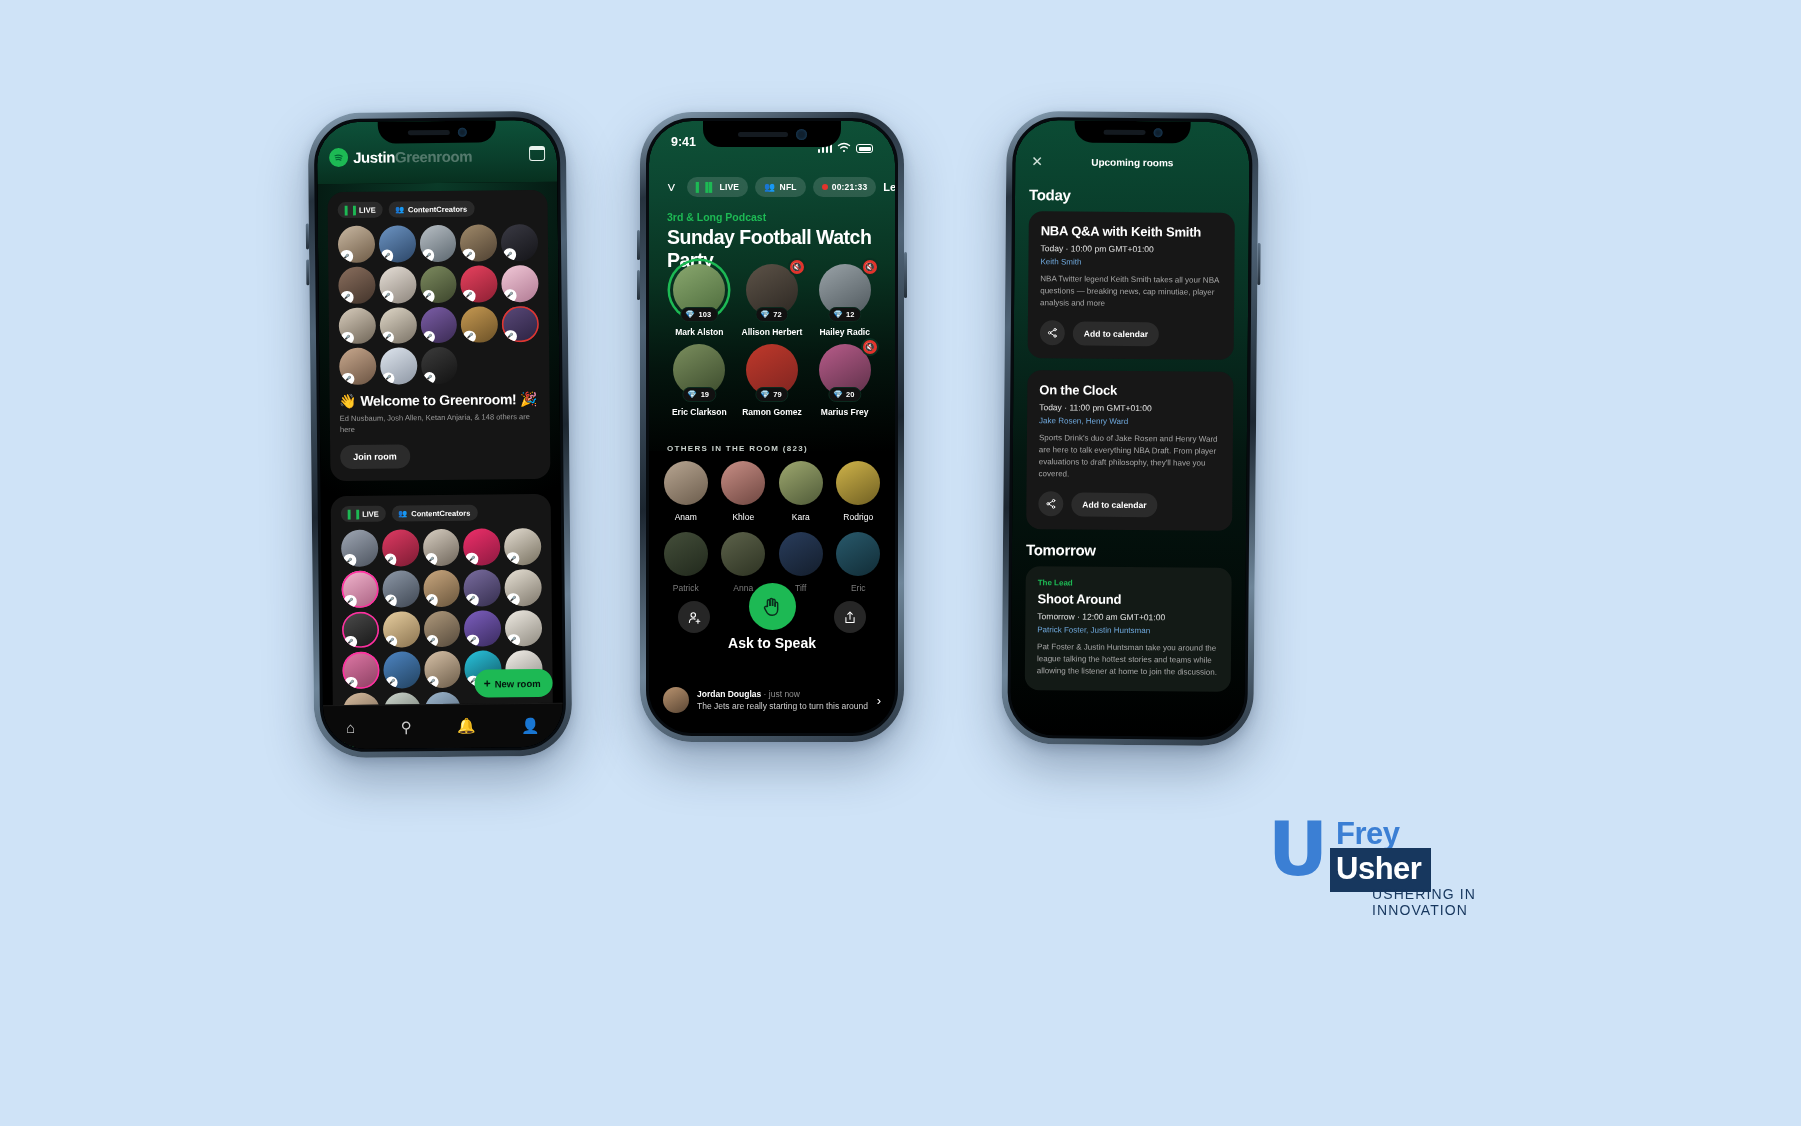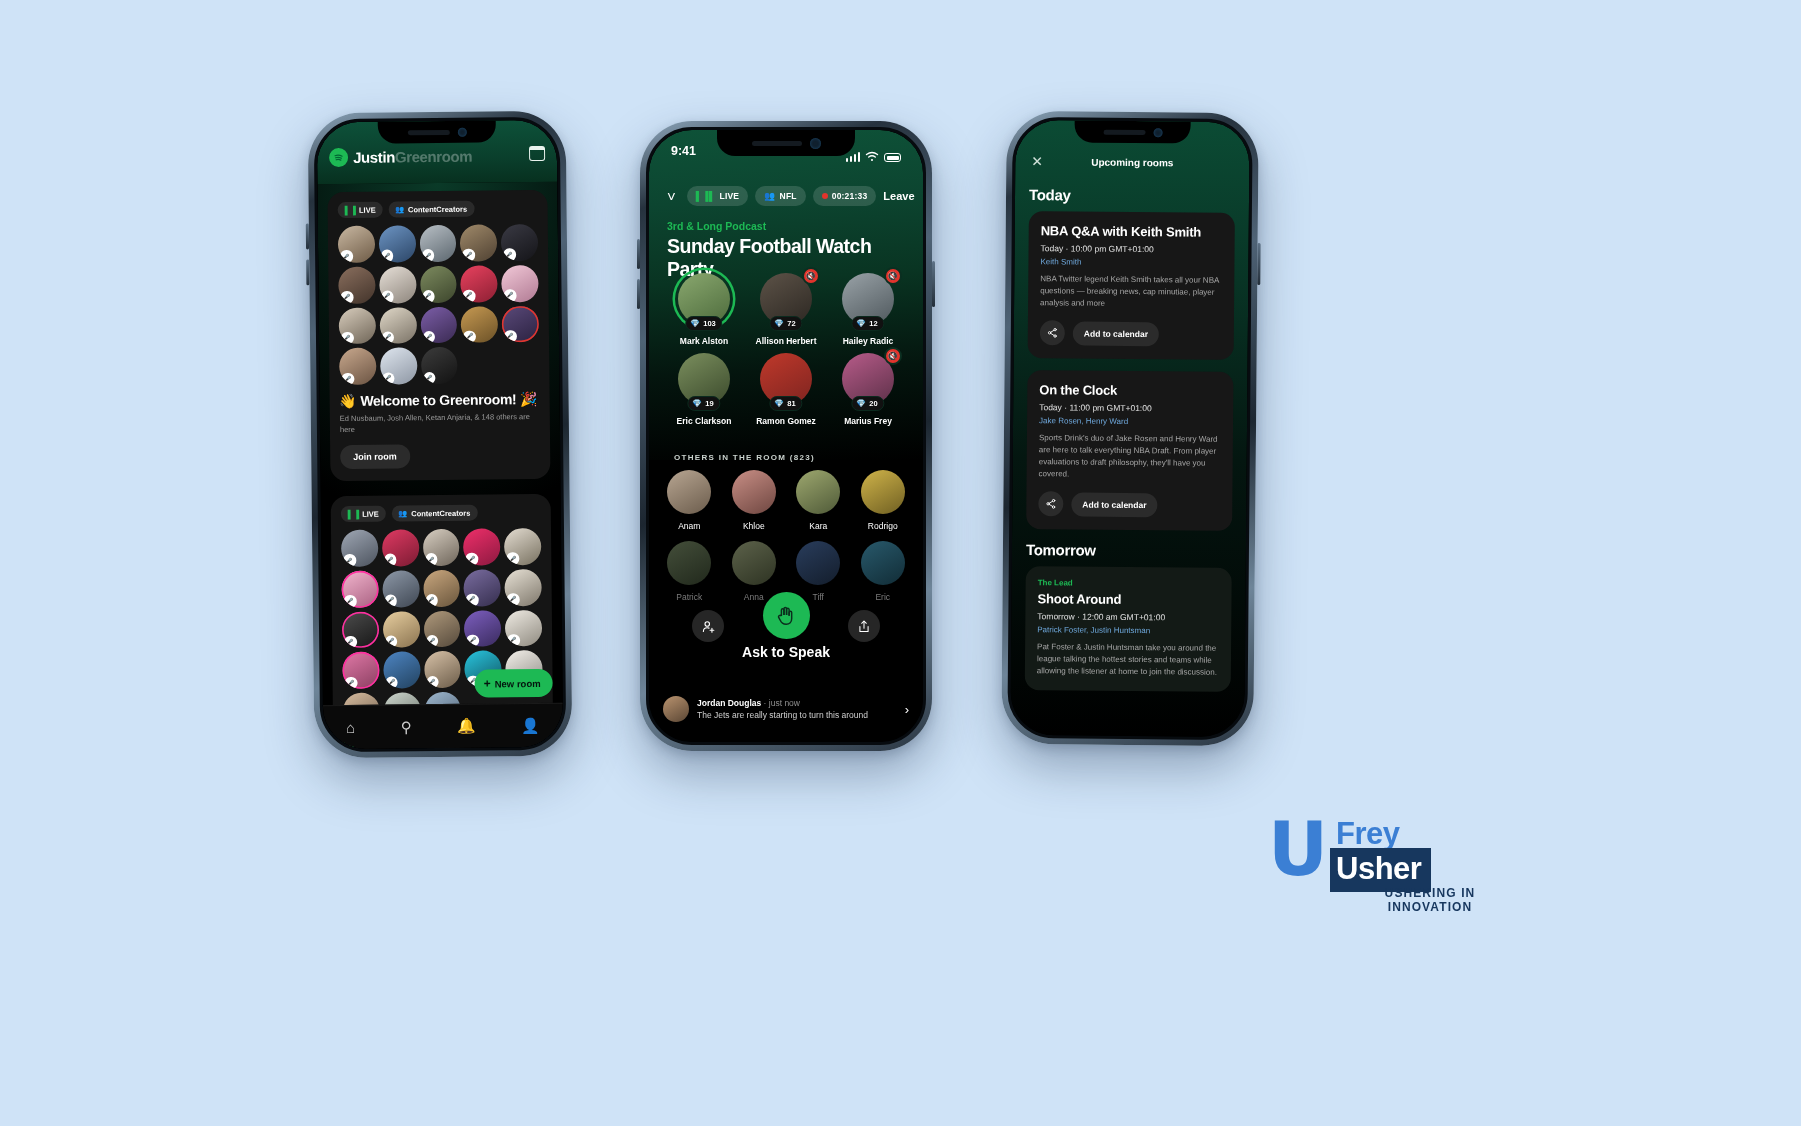--- a/index.html
+++ b/index.html
@@ -78,21 +78,21 @@
     font-size:9.5px; font-weight:700; padding:7px 12px 7px 9px; border-radius:20px;
     display:flex; align-items:center; gap:4px; z-index:12;
   }
   .p1-nav {
     position:absolute; left:0; right:0; bottom:0; height:44px; background:#0a0a0a;
     display:flex; align-items:center; justify-content:space-around; z-index:14; border-top:1px solid #1a1a1a;
   }
   .p1-nav span { color:#cfcfcf; font-size:15px; line-height:1; }
 
   
-  #phone2 { left: 640px; top: 121px; width: 292px; height: 630px; }
+  #phone2 { left: 640px; top: 112px; width: 264px; height: 630px; }
   #phone2 .screen { background:#000; }
   .p2-top { position:absolute; top:0; left:0; right:0; height: 330px; z-index:1; }
   .p2-status { position:absolute; top:14px; left:0; right:0; height:18px; display:flex; justify-content:space-between; padding:0 22px; z-index:30; color:#fff; font-size:12.5px; font-weight:700;}
   .p2-status .right { display:flex; align-items:flex-end; gap:5px;}
   .bars { display:flex; align-items:flex-end; gap:1.5px; height:10px;}
   .bars i { width:2.5px; background:#fff; border-radius:1px; display:block;}
   .bars i:nth-child(1){height:4px}.bars i:nth-child(2){height:6px}.bars i:nth-child(3){height:8px}.bars i:nth-child(4){height:10px}
   .batt { width:17px; height:9px; border:1.3px solid #fff; border-radius:3px; position:relative;}
   .batt::after{content:"";position:absolute;inset:1.5px;background:#fff;border-radius:1px;}
   .p2-bar { position:absolute; top:56px; left:0; right:0; padding: 0 18px; display:flex; align-items:center; gap:7px; z-index:25;}
@@ -105,21 +105,21 @@
   .p2-title { position:absolute; top:105px; left:18px; right:18px; color:#fff; font-size:19.5px; font-weight:800; letter-spacing:-.5px; z-index:25;}
   .speakers { position:absolute; top:140px; left:14px; right:14px; display:grid; grid-template-columns:repeat(3,1fr); gap:4px 0; z-index:25;}
   .spk { display:flex; flex-direction:column; align-items:center; }
   .spk .ring { width:58px; height:58px; border-radius:50%; position:relative; padding:3px; }
   .spk.active .ring { box-shadow: 0 0 0 2.5px #1db954; }
   .spk .ring .av { width:100%; height:100%; }
   .gem { position:absolute; bottom:-3px; left:50%; transform:translateX(-50%); background:#111; color:#fff; border-radius:11px; padding:2px 6px 2px 4px; font-size:7.5px; font-weight:700; display:flex; align-items:center; gap:3px; white-space:nowrap; border:1.5px solid #0b2a1e;}
   .gem .d { color:#cfe6ff; font-size:8px;}
   .muted-badge { position:absolute; top:-3px; right:-5px; width:18px; height:18px; border-radius:50%; background:#e2342c; display:flex;align-items:center;justify-content:center; color:#fff; font-size:9px; border:2px solid #0b2f21;}
   .spk .nm { color:#fff; font-size:8.5px; font-weight:700; margin-top:8px; text-align:center;}
-  .others-label { position:absolute; top:323px; left:18px; color:#c9d2cd; font-size:8px; font-weight:700; letter-spacing:1.3px; z-index:25;margin-left:7px;}
+  .others-label { position:absolute; top:323px; left:18px; color:#c9d2cd; font-size:8px; font-weight:700; letter-spacing:1.3px; z-index:25;}
   .others { position:absolute; top:340px; left:14px; right:14px; display:grid; grid-template-columns:repeat(4,1fr); gap:10px 12px; z-index:25;}
   .oth { display:flex; flex-direction:column; align-items:center;}
   .oth .av { width:44px; height:44px; }
   .oth .nm { color:#fff; font-size:8.5px; margin-top:7px;}
   .oth.dim .av { opacity:.55; } .oth.dim .nm { color:#7b7b7b; }
   .p2-actions { position:absolute; bottom:82px; left:0; right:0; display:flex; align-items:center; justify-content:center; gap:18px; z-index:28;}
   .act-circ { width:32px;height:32px;border-radius:50%;background:#262626;display:flex;align-items:center;justify-content:center;color:#fff;font-size:13px;}
   .ask { display:flex;flex-direction:column;align-items:center;gap:5px;}
   .ask .big { width:47px;height:47px;border-radius:50%;background:#1db954;display:flex;align-items:center;justify-content:center;font-size:20px;}
   .ask .lbl { color:#fff; font-size:14px; font-weight:600;}
@@ -149,21 +149,21 @@
   .p3-actions { display:flex; align-items:center; gap:8px; margin-top:11px;}
   .share-btn { width:25px;height:25px;border-radius:50%;background:#2b2b2b;display:flex;align-items:center;justify-content:center;color:#fff;font-size:10px;}
   .cal-btn { background:#2b2b2b; color:#fff; font-size:8.5px; font-weight:600; padding:7px 11px; border-radius:16px;}
 
   
   .logo { position:absolute; left: 1268px; top: 800px; width: 220px; height: 100px; }
   .logo .u { position:absolute; left:0; top:12px; font-size:74px; font-weight:800; color:#3b7fd4; line-height:1; font-family:"DejaVu Sans", sans-serif;}
   .logo .idea { position:absolute; left:68px; top:16px; font-size:31px; font-weight:800; color:#3b7fd4; letter-spacing:-.5px;}
   .logo .usherbox { position:absolute; left:62px; top:48px; background:#17375e; padding:3px 10px 5px 6px; }
   .logo .usherbox span { font-size:31px; font-weight:800; color:#fff; letter-spacing:-.5px;margin-top:40px;}
-  .logo .tag { position:absolute; left:104px; top:86px; font-size:12px; font-weight:700; color:#17375e; letter-spacing:1.1px;text-align:center;}
+  .logo .tag { position:absolute; left:104px; top:86px; font-size:14px; font-weight:400; color:#17375e; letter-spacing:1.1px;}
 </style>
 </head>
 <body>
 
 <div class="stage">
 
   <div class="phone" id="phone1">
     <div class="btn-side" style="left:-3px; top:110px; width:3px; height:26px;"></div>
     <div class="btn-side" style="left:-3px; top:146px; width:3px; height:26px;"></div>
     <div class="phone-inner">
@@ -459,21 +459,21 @@
                   <span>19</span>
                 </div>
               </div>
               <div class="nm">Eric Clarkson</div>
             </div>
           <div class="spk">
               <div class="ring">
                 <div class="av" style="background:linear-gradient(150deg,#c0392b,#7e2420)"></div>
                 <div class="gem">
                   <span class="d">💎</span>
-                  <span>81</span>
+                  <span>79</span>
                 </div>
               </div>
               <div class="nm">Ramon Gomez</div>
             </div>
           <div class="spk">
               <div class="ring">
                 <div class="av" style="background:linear-gradient(150deg,#b85c8a,#5c3048)"></div>
                 <div class="muted-badge">🔇</div>
                 <div class="gem">
                   <span class="d">💎</span>

